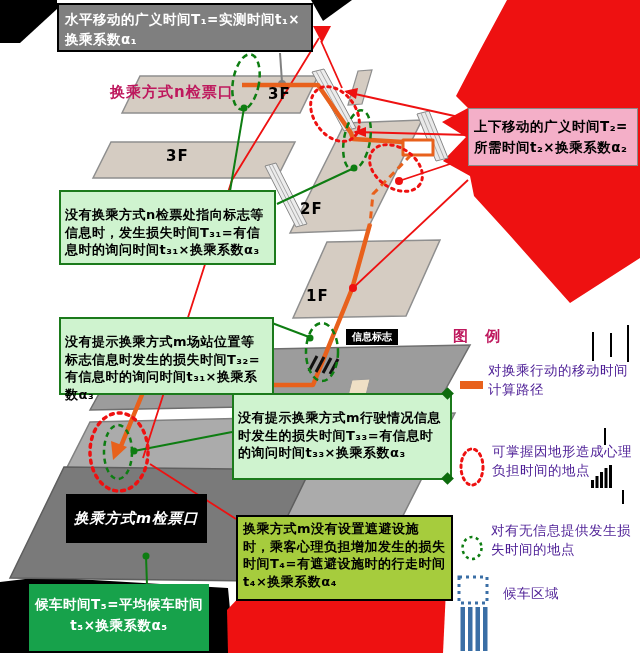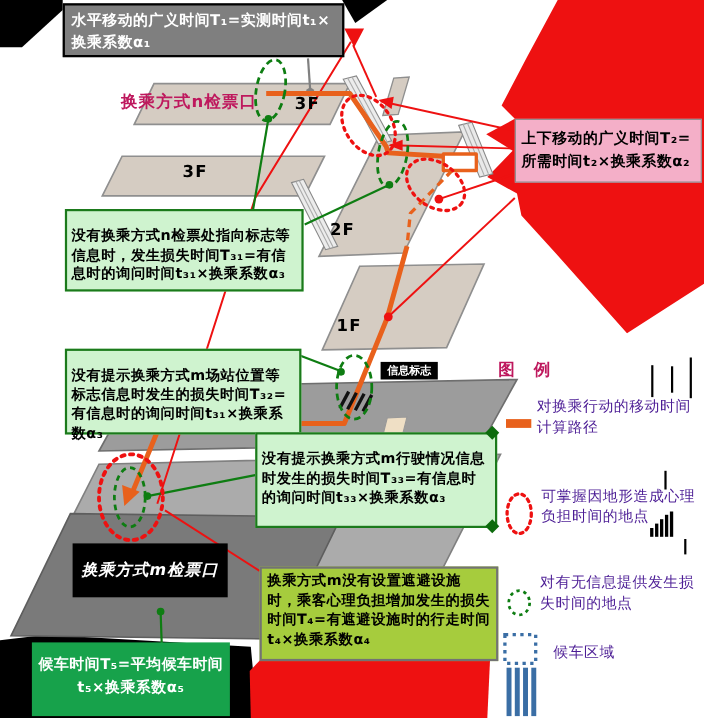--- a/index.html
+++ b/index.html
@@ -4,21 +4,21 @@
 <style>
   html,body{margin:0;padding:0;background:#fff;}
   #stage{position:relative;width:640px;height:653px;overflow:hidden;background:#fff;
          font-family:"DejaVu Sans","Liberation Sans",sans-serif;}
   #diagram{position:absolute;left:0;top:0;z-index:1;}
   .box{position:absolute;box-sizing:border-box;z-index:3;font-weight:bold;
        word-break:break-all;line-height:17.5px;font-size:13px;letter-spacing:.5px;color:#000;}
   .note{background:#CFF3CF;border:2px solid #1B7A1B;padding:14px 4px;}
   .grayBox{background:#7F7F7F;border:2px solid #000;color:#fff;font-size:13.5px;line-height:20px;padding:4px 6px;}
   .pinkBox{background:#F4AFC8;border:1px solid #8A8A8A;font-size:13.5px;line-height:21px;padding:7px 5px;}
-  .ygBox{background:#A6CC3D;border:2px solid #737373;padding:3px 5px;}
+  .ygBox{background:#A6CC3D;border:2px solid #000000;padding:3px 5px;}
   .brightGreen{background:#17A24B;color:#fff;font-size:13.5px;line-height:21px;padding:10px 6px;text-align:center;}
   .blackLabel{position:absolute;z-index:3;background:#000;color:#fff;font-weight:bold;}
   .floorLabel{position:absolute;z-index:3;font-weight:bold;font-size:15px;color:#000;letter-spacing:1px;}
   .plainLabel{position:absolute;z-index:3;font-weight:bold;font-size:15px;color:#be185d;letter-spacing:1px;}
   .legendText{position:absolute;z-index:3;font-size:13.5px;color:#4c1d95;line-height:19px;letter-spacing:.5px;}
   .diamond{position:absolute;z-index:4;width:9px;height:9px;background:#0D6B0D;transform:rotate(45deg);}
 </style>
 </head>
 <body>
 

